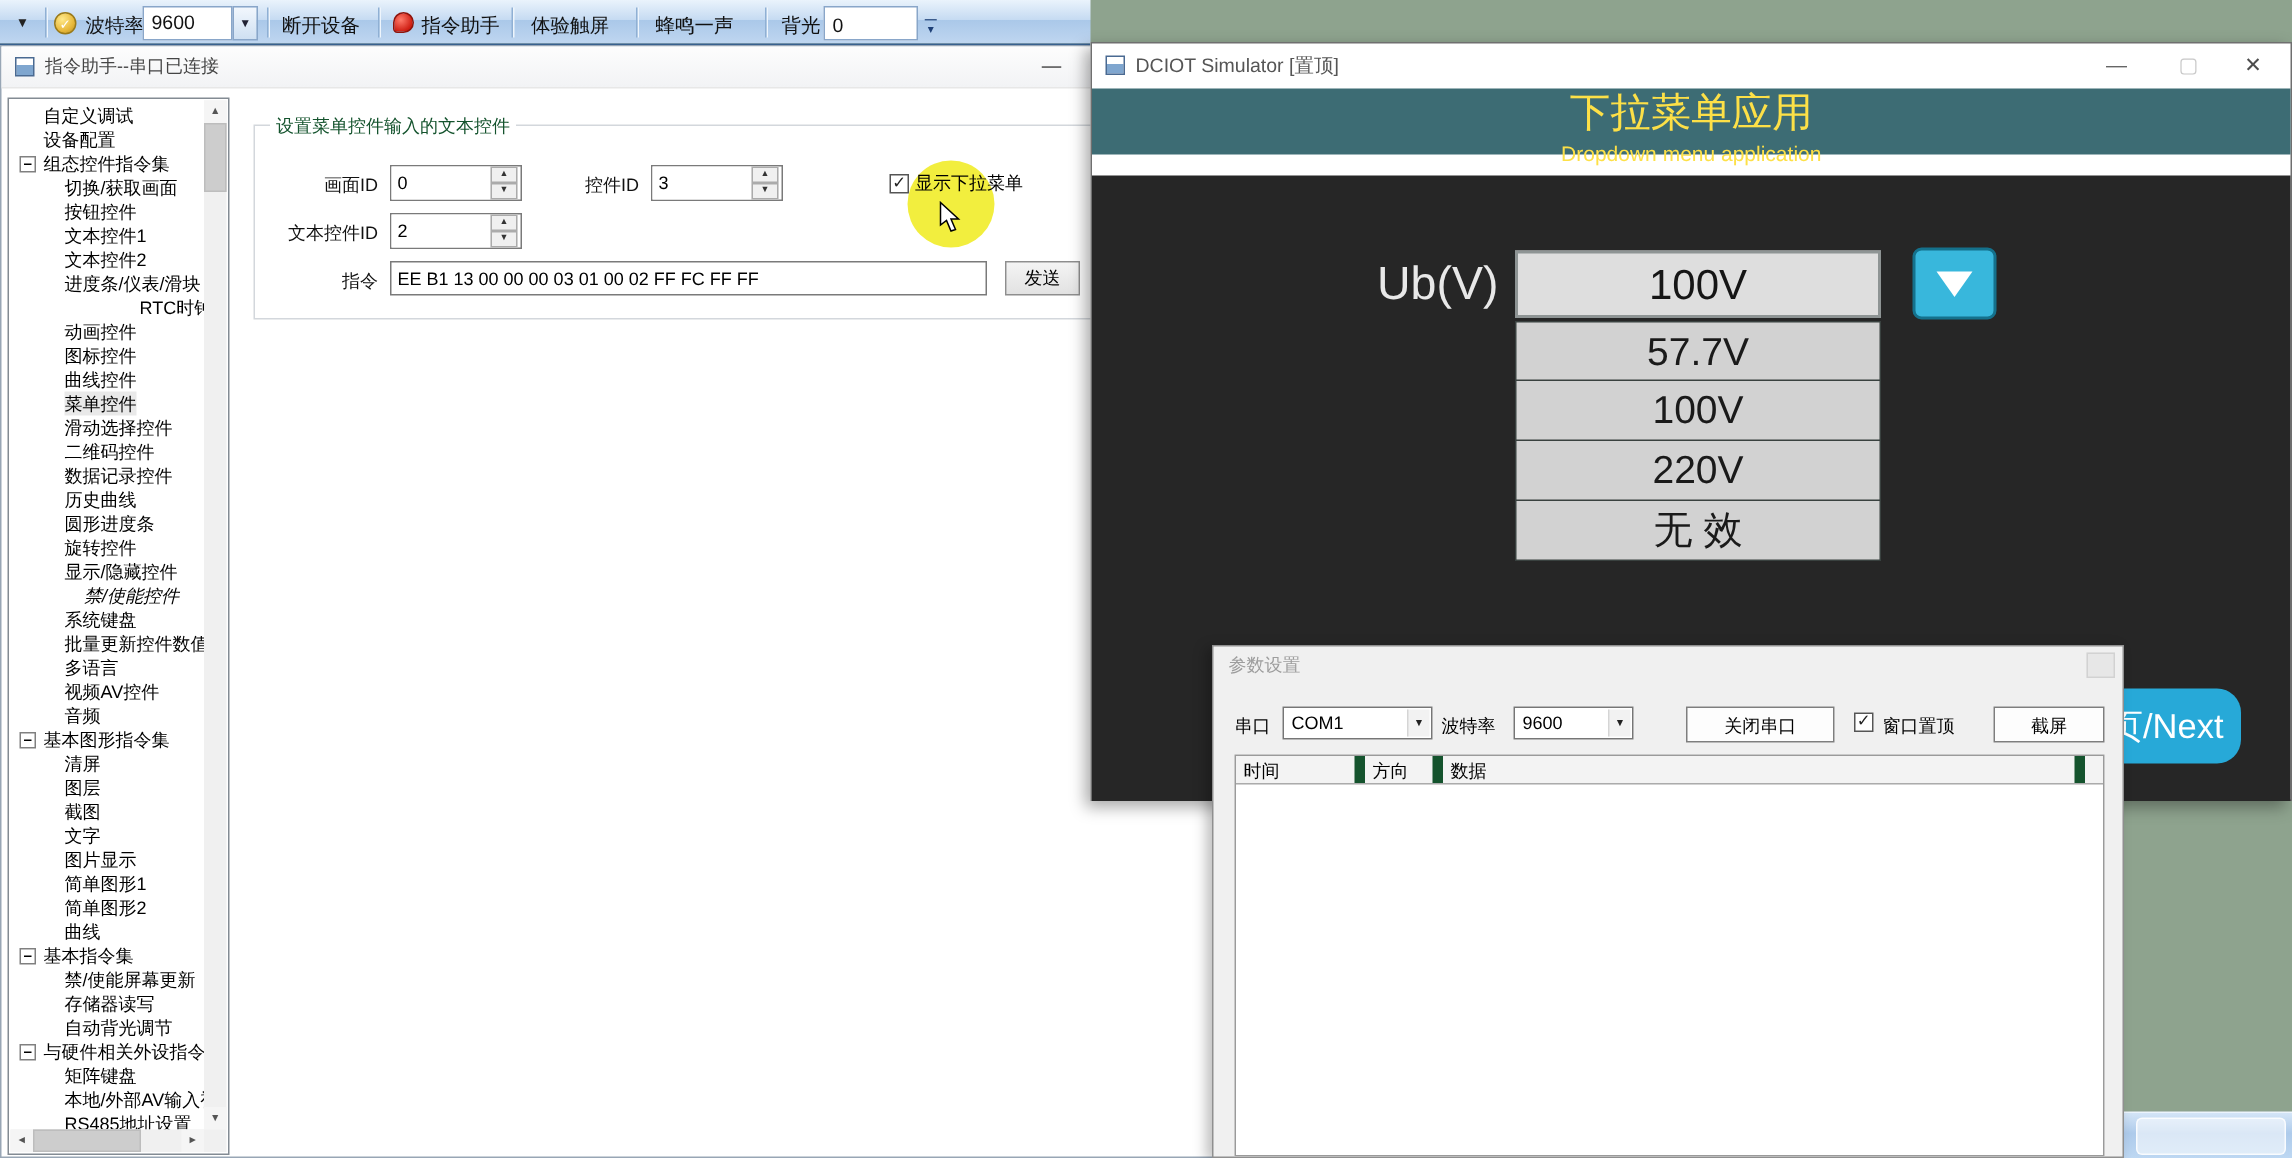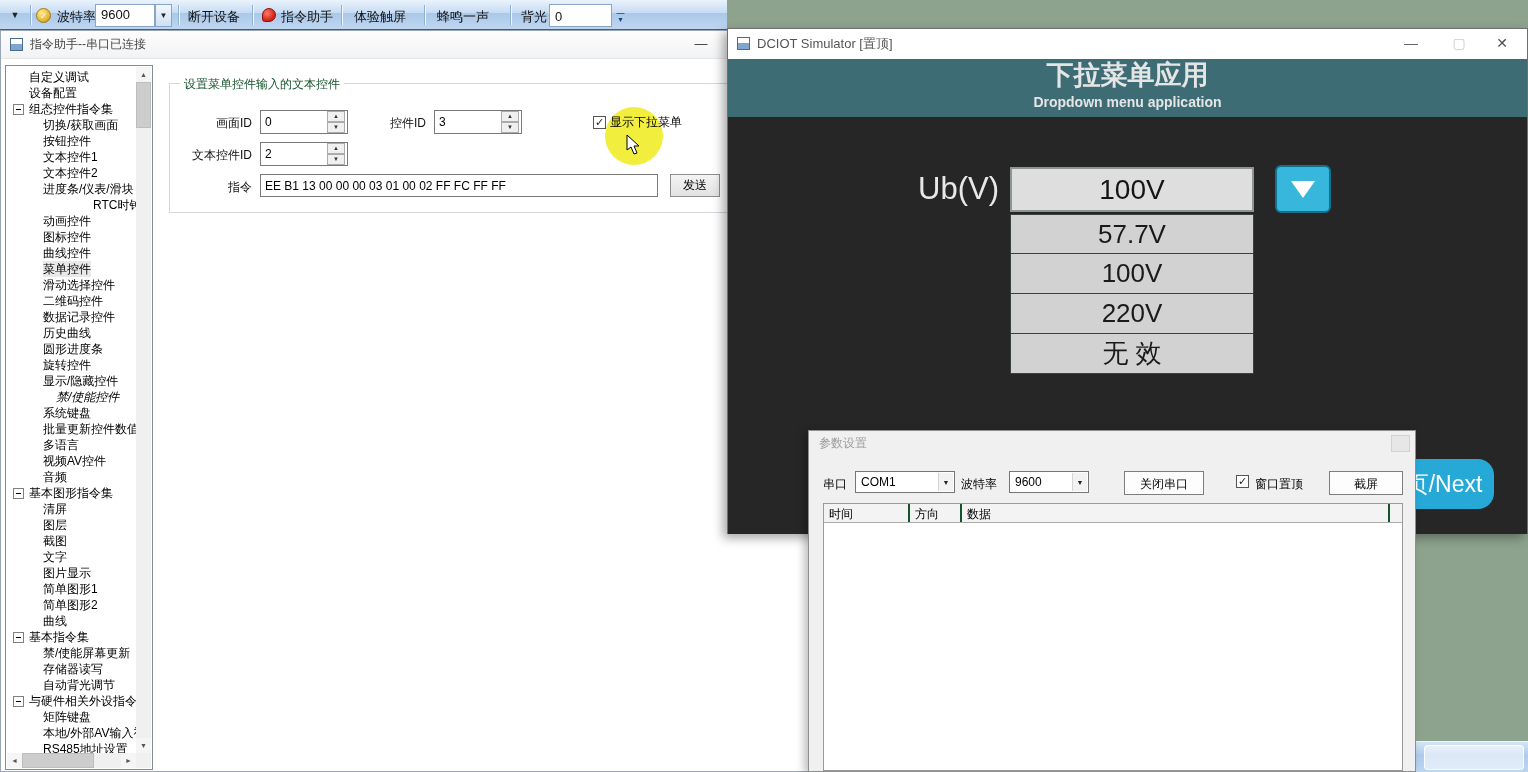--- a/index.html
+++ b/index.html
@@ -81,21 +81,21 @@
   .gb-check{position:absolute;left:423px;top:30px;display:flex;align-items:center;gap:4px;z-index:4;font-size:12px;}
   .yellow-circle{position:absolute;left:604px;top:76px;width:58px;height:58px;border-radius:50%;z-index:3;}
   .cursor{position:absolute;left:625px;top:103px;z-index:5;}
 
   
   .sim{position:absolute;left:727px;top:28px;width:801px;height:506px;background:#fff;
     border:1px solid #6f6f6f;box-shadow:-4px 4px 10px rgba(0,0,0,.35);}
   .sim-title{height:29px;display:flex;align-items:center;gap:7px;padding-left:9px;font-size:13px;color:#555;}
   .sim-btn{position:absolute;top:6px;font-size:14px;color:#666;width:22px;text-align:center;line-height:16px;}
   .sim-min{right:105px;} .sim-max{right:57px;color:#c9c9c9;} .sim-close{right:14px;color:#4d4d4d;}
-  .sim-header{position:absolute;left:0;top:30px;width:100%;height:58px;text-align:center;color:#e5e5e5;font-weight:bold;}
+  .sim-header{position:absolute;left:0;top:30px;width:100%;height:44px;text-align:center;color:#fde047;}
   .sim-h1{font-size:27px;line-height:31px;padding-top:1px;}
   .sim-h2{font-size:14px;line-height:22px;}
   .sim-screen{position:absolute;left:0;top:88px;width:100%;height:417px;}
   .ub-label{position:absolute;left:190px;top:54px;font-size:31px;color:#e8e8e8;}
   .dd{position:absolute;left:282px;top:50px;width:244px;}
   .dd-sel{height:45px;background:#dedede;border:2px solid #8e9494;font-size:28px;color:#151515;
     display:flex;align-items:center;justify-content:center;}
   .dd-opt{height:40px;background:#d2d2d2;border:1px solid #39413f;border-top:none;font-size:26px;color:#1a1a1a;
     display:flex;align-items:center;justify-content:center;}
   .dd-opt:first-of-type{margin-top:2px;border-top:1px solid #39413f;}
@@ -112,21 +112,21 @@
   .pm-title{height:25px;display:flex;align-items:center;padding-left:10px;font-size:12px;color:#9d9d9d;}
   .pm-close{position:absolute;right:5px;top:4px;width:19px;height:17px;background:#e7e7e7;border:1px solid #d2d2d2;}
   .pm-row{position:absolute;left:0;top:40px;width:100%;height:26px;font-size:12px;color:#000;}
   .pm-row .abs{position:absolute;}
   .combo{background:#fff;border:1px solid #767676;height:22px;font-size:12px;padding:3px 0 0 5px;}
   .combo .ar{position:absolute;right:1px;top:1px;bottom:1px;width:15px;background:#f2f2f2;
     border-left:1px solid #d5d5d5;font-size:7px;text-align:center;line-height:19px;color:#222;}
   .pbtn{background:#fdfdfd;border:1px solid #7e7e7e;height:24px;text-align:center;font-size:12px;padding-top:4px;}
   .pm-table{position:absolute;left:14px;top:72px;width:580px;bottom:0;background:#fff;border:1px solid #9a9a9a;}
   .pm-thead{display:flex;height:19px;background:#f3f3f3;border-bottom:1px solid #ababab;font-size:12px;color:#000;}
-  .pm-th{border-right:2px solid #14532d;padding:2px 0 0 5px;overflow:hidden;}
+  .pm-th{border-right:7px solid #14532d;padding:2px 0 0 5px;overflow:hidden;}
   .pm-th:nth-child(1){width:86px;} .pm-th:nth-child(2){width:52px;}
   .pm-th:nth-child(3){width:428px;} .pm-th:nth-child(4){flex:1;border-right:none;}
 </style>
 </head>
 <body>
 
 <div id="stage">
 
   <div class="taskbar">
     <div class="taskbar-btn"></div>
@@ -400,21 +400,21 @@
       <span class="abs" style="left:14px;top:5px">串口</span>
       <div class="abs combo" style="left:46px;top:0;width:100px">
         <span>COM1</span>
         <span class="ar">▼</span>
       </div>
       <span class="abs" style="left:152px;top:5px">波特率</span>
       <div class="abs combo" style="left:200px;top:0;width:80px">
         <span>9600</span>
         <span class="ar">▼</span>
       </div>
-      <div class="abs pbtn" style="left:315px;top:0;width:80px">关闭串口</div>
+      <div class="abs pbtn" style="left:315px;top:0;width:99px">关闭串口</div>
       <span class="abs chkbox" style="left:427px;top:4px">✓</span>
       <span class="abs" style="left:446px;top:5px">窗口置顶</span>
       <div class="abs pbtn" style="left:520px;top:0;width:74px">截屏</div>
     </div>
 
     <div class="pm-table">
       <div class="pm-thead">
           <div class="pm-th">时间</div>
           <div class="pm-th">方向</div>
           <div class="pm-th">数据</div>

